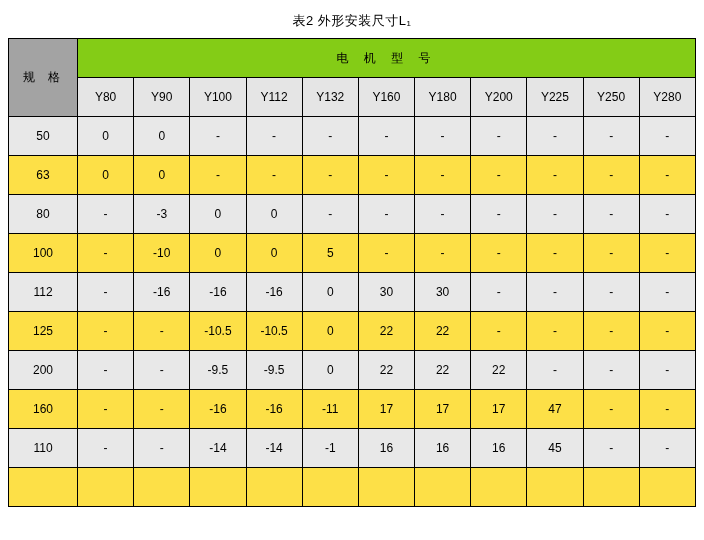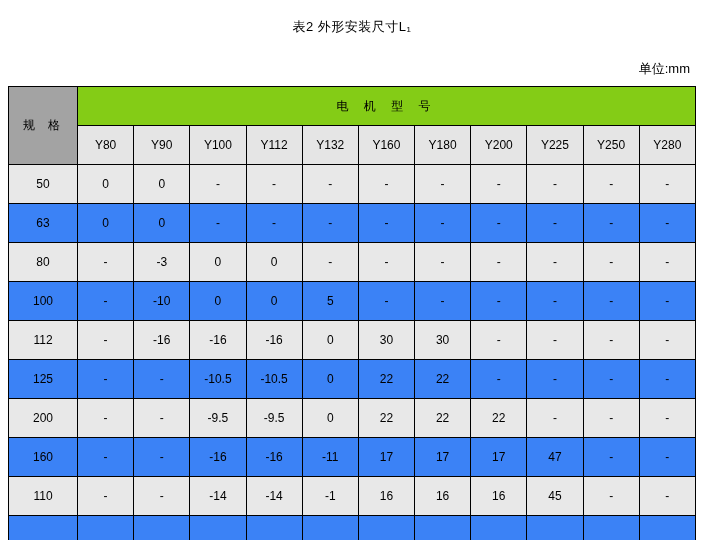--- a/index.html
+++ b/index.html
@@ -15,21 +15,21 @@
     overflow: hidden;
   }
   .page {
     position: relative;
     width: 704px;
     height: 540px;
   }
   .doc-title {
     text-align: center;
     font-size: 13px;
-    padding-top: 18px;
+    padding-top: 12px;
     letter-spacing: 0.5px;
   }
   .unit-line {
     text-align: right;
     font-size: 13px;
     padding-right: 14px;
     padding-top: 24px;
   }
   .table-wrap {
     padding: 8px 8px 0 8px;
@@ -63,34 +63,33 @@
   }
   .model-head {
     background: #e5e5e5;
     height: 36px;
     font-size: 12px;
   }
   .row-shaded td {
     background: #e8e8e8;
   }
   .row-plain td {
-    background: #3b82f6;
+    background: #fde047;
   }
   td.spec-cell {
     font-size: 12px;
   }
 </style>
 </head>
 <body>
 
 <div class="page">
 
   <div class="doc-title">表2 外形安装尺寸L₁</div>
 
-  <div class="unit-line">单位:mm</div>
 
   <div class="table-wrap">
     <table class="dim">
       <thead>
         <tr>
           <th class="spec-head" rowspan="2">规 格</th>
           <th class="group-head" colspan="11">电 机 型 号</th>
         </tr>
         <tr>
           <th class="model-head">Y80</th>

